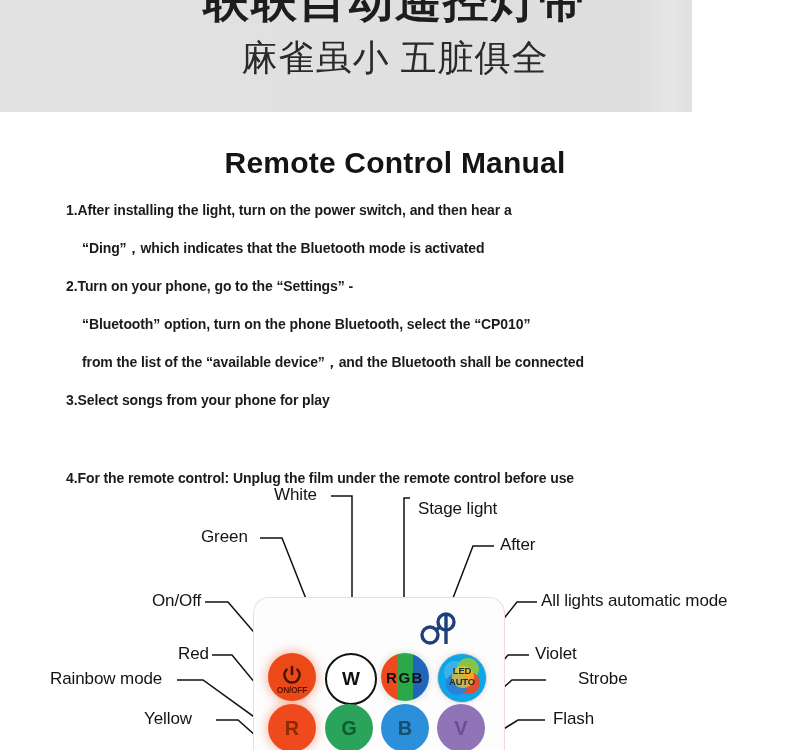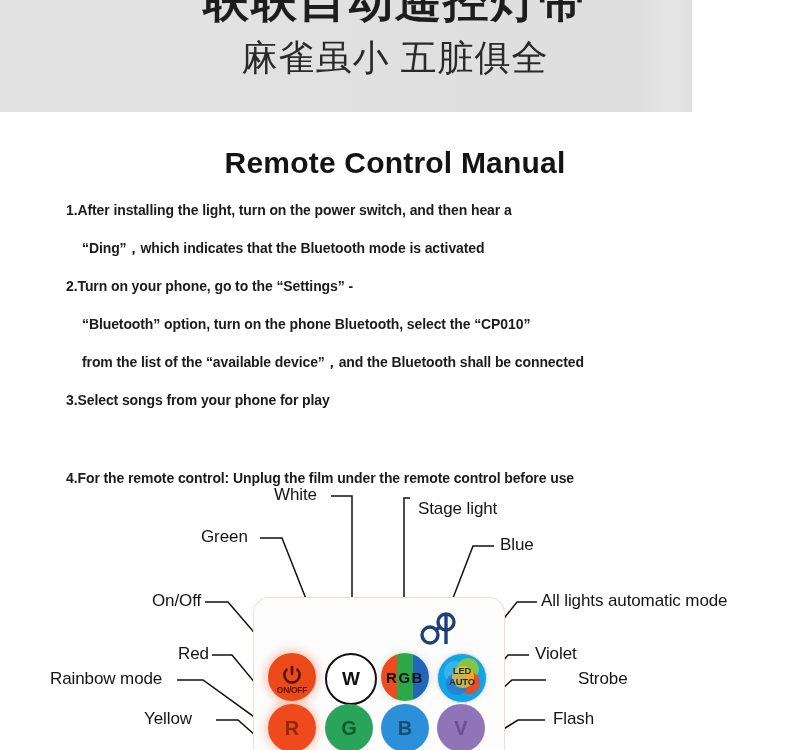--- a/index.html
+++ b/index.html
@@ -290,21 +290,21 @@
   <div class="btn btn-b2">
     <span>B</span>
   </div>
   <div class="btn btn-v2">
     <span>V</span>
   </div>
 
   <div class="callout" style="left:274px; top:15px;">White</div>
   <div class="callout" style="left:418px; top:17px;margin-top:12px;">Stage light</div>
   <div class="callout" style="left:201px; top:57px;">Green</div>
-  <div class="callout" style="left:500px; top:65px;">Blue</div>
+  <div class="callout" style="left:500px; top:65px;">After</div>
   <div class="callout" style="left:152px; top:121px;">On/Off</div>
   <div class="callout" style="left:541px; top:121px;">All lights automatic mode</div>
   <div class="callout" style="left:178px; top:174px;">Red</div>
   <div class="callout" style="left:535px; top:174px;">Violet</div>
   <div class="callout" style="left:50px;  top:199px;">Rainbow mode</div>
   <div class="callout" style="left:578px; top:199px;">Strobe</div>
   <div class="callout" style="left:144px; top:239px;">Yellow</div>
   <div class="callout" style="left:553px; top:239px;">Flash</div>
 
 </div>

